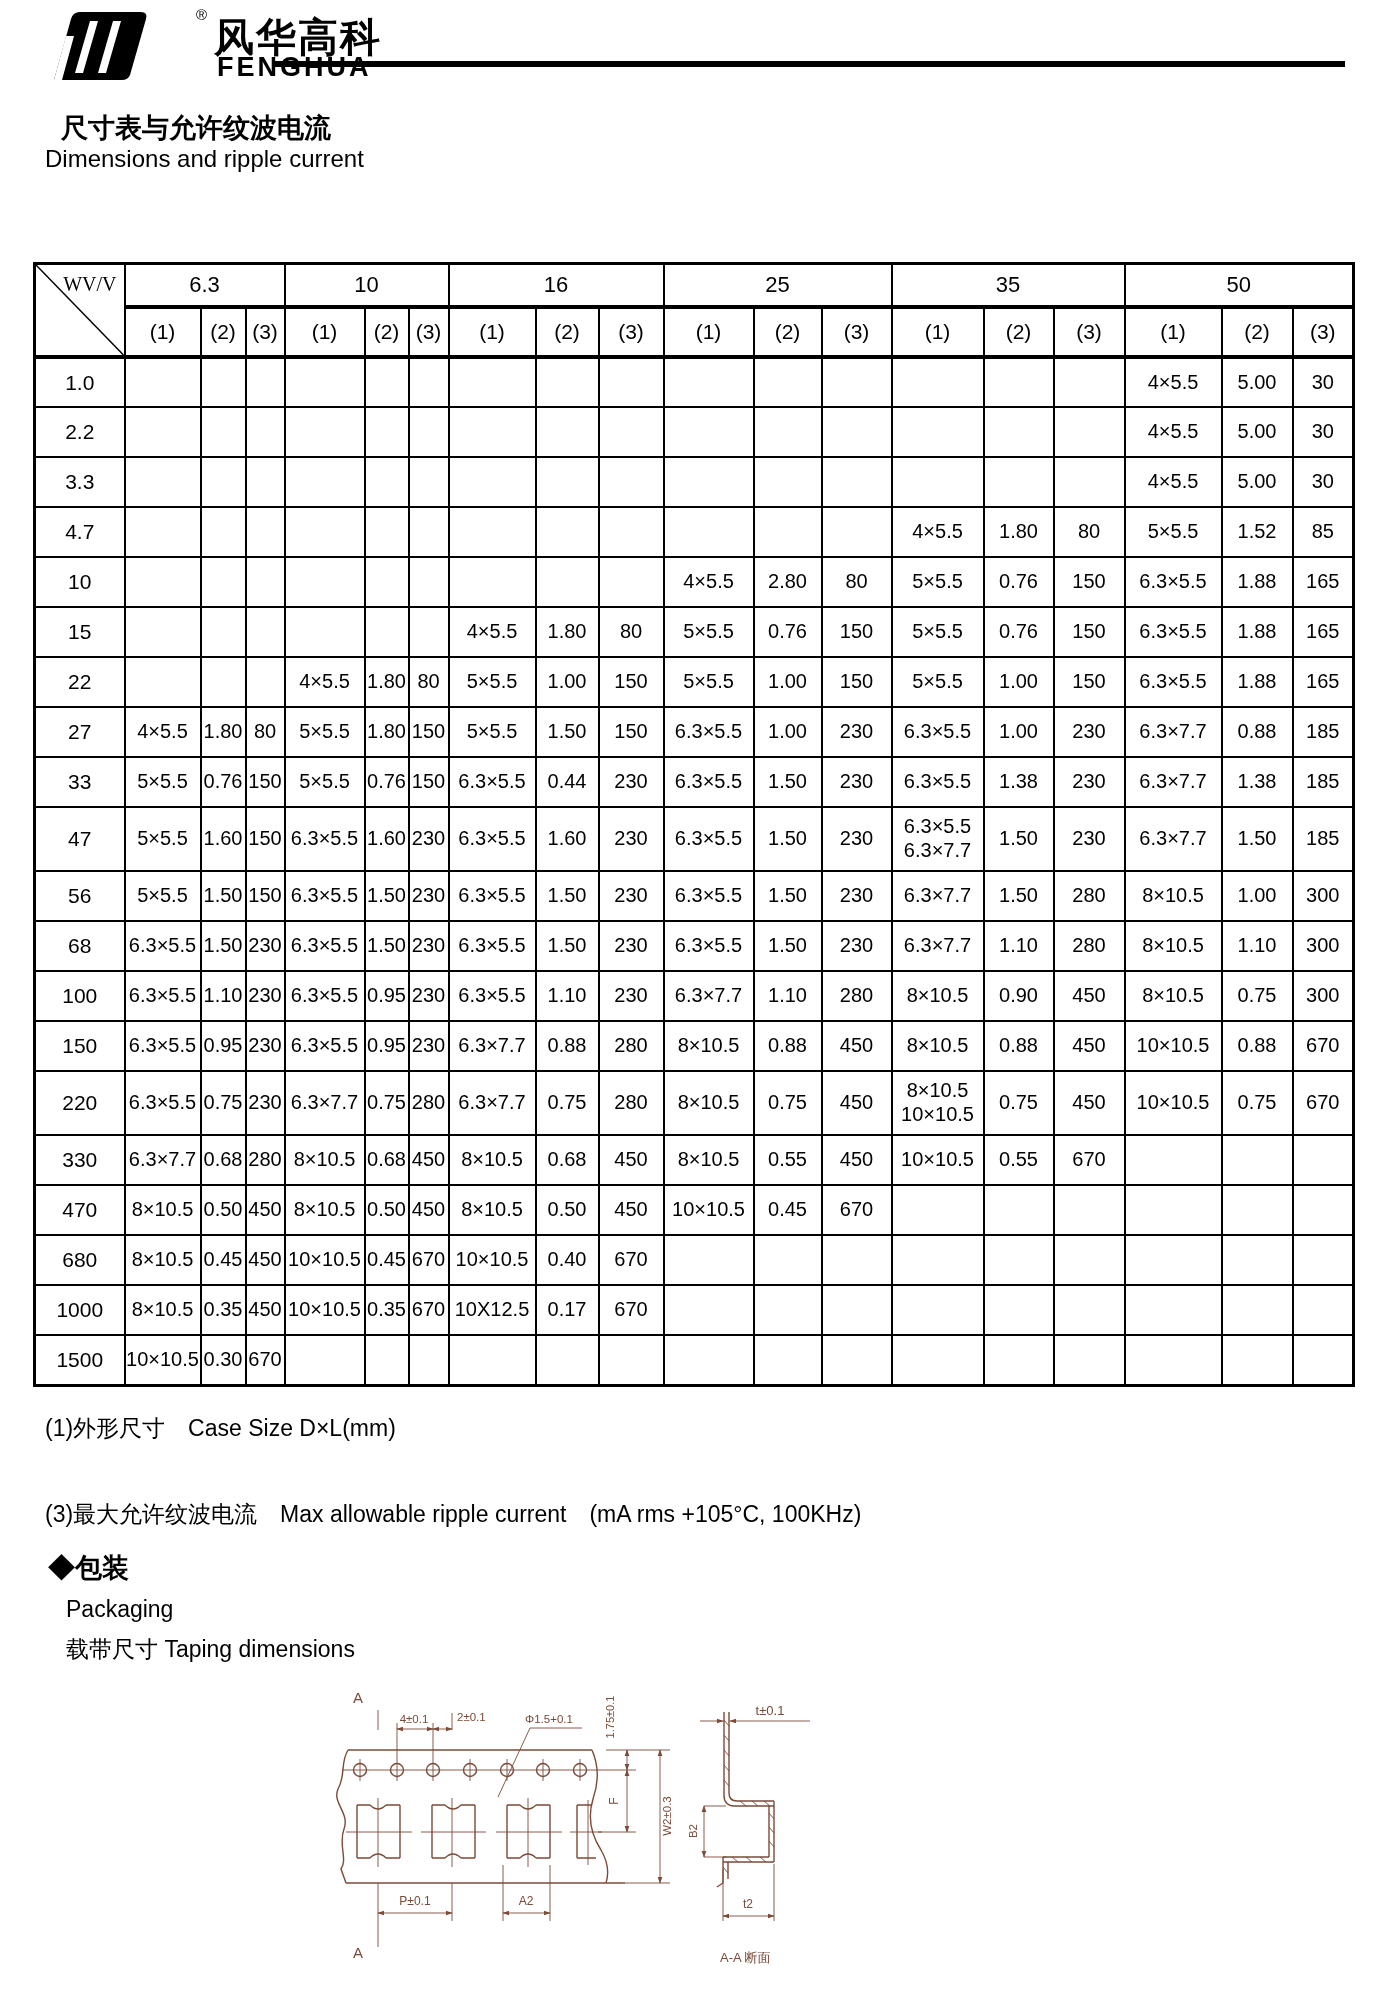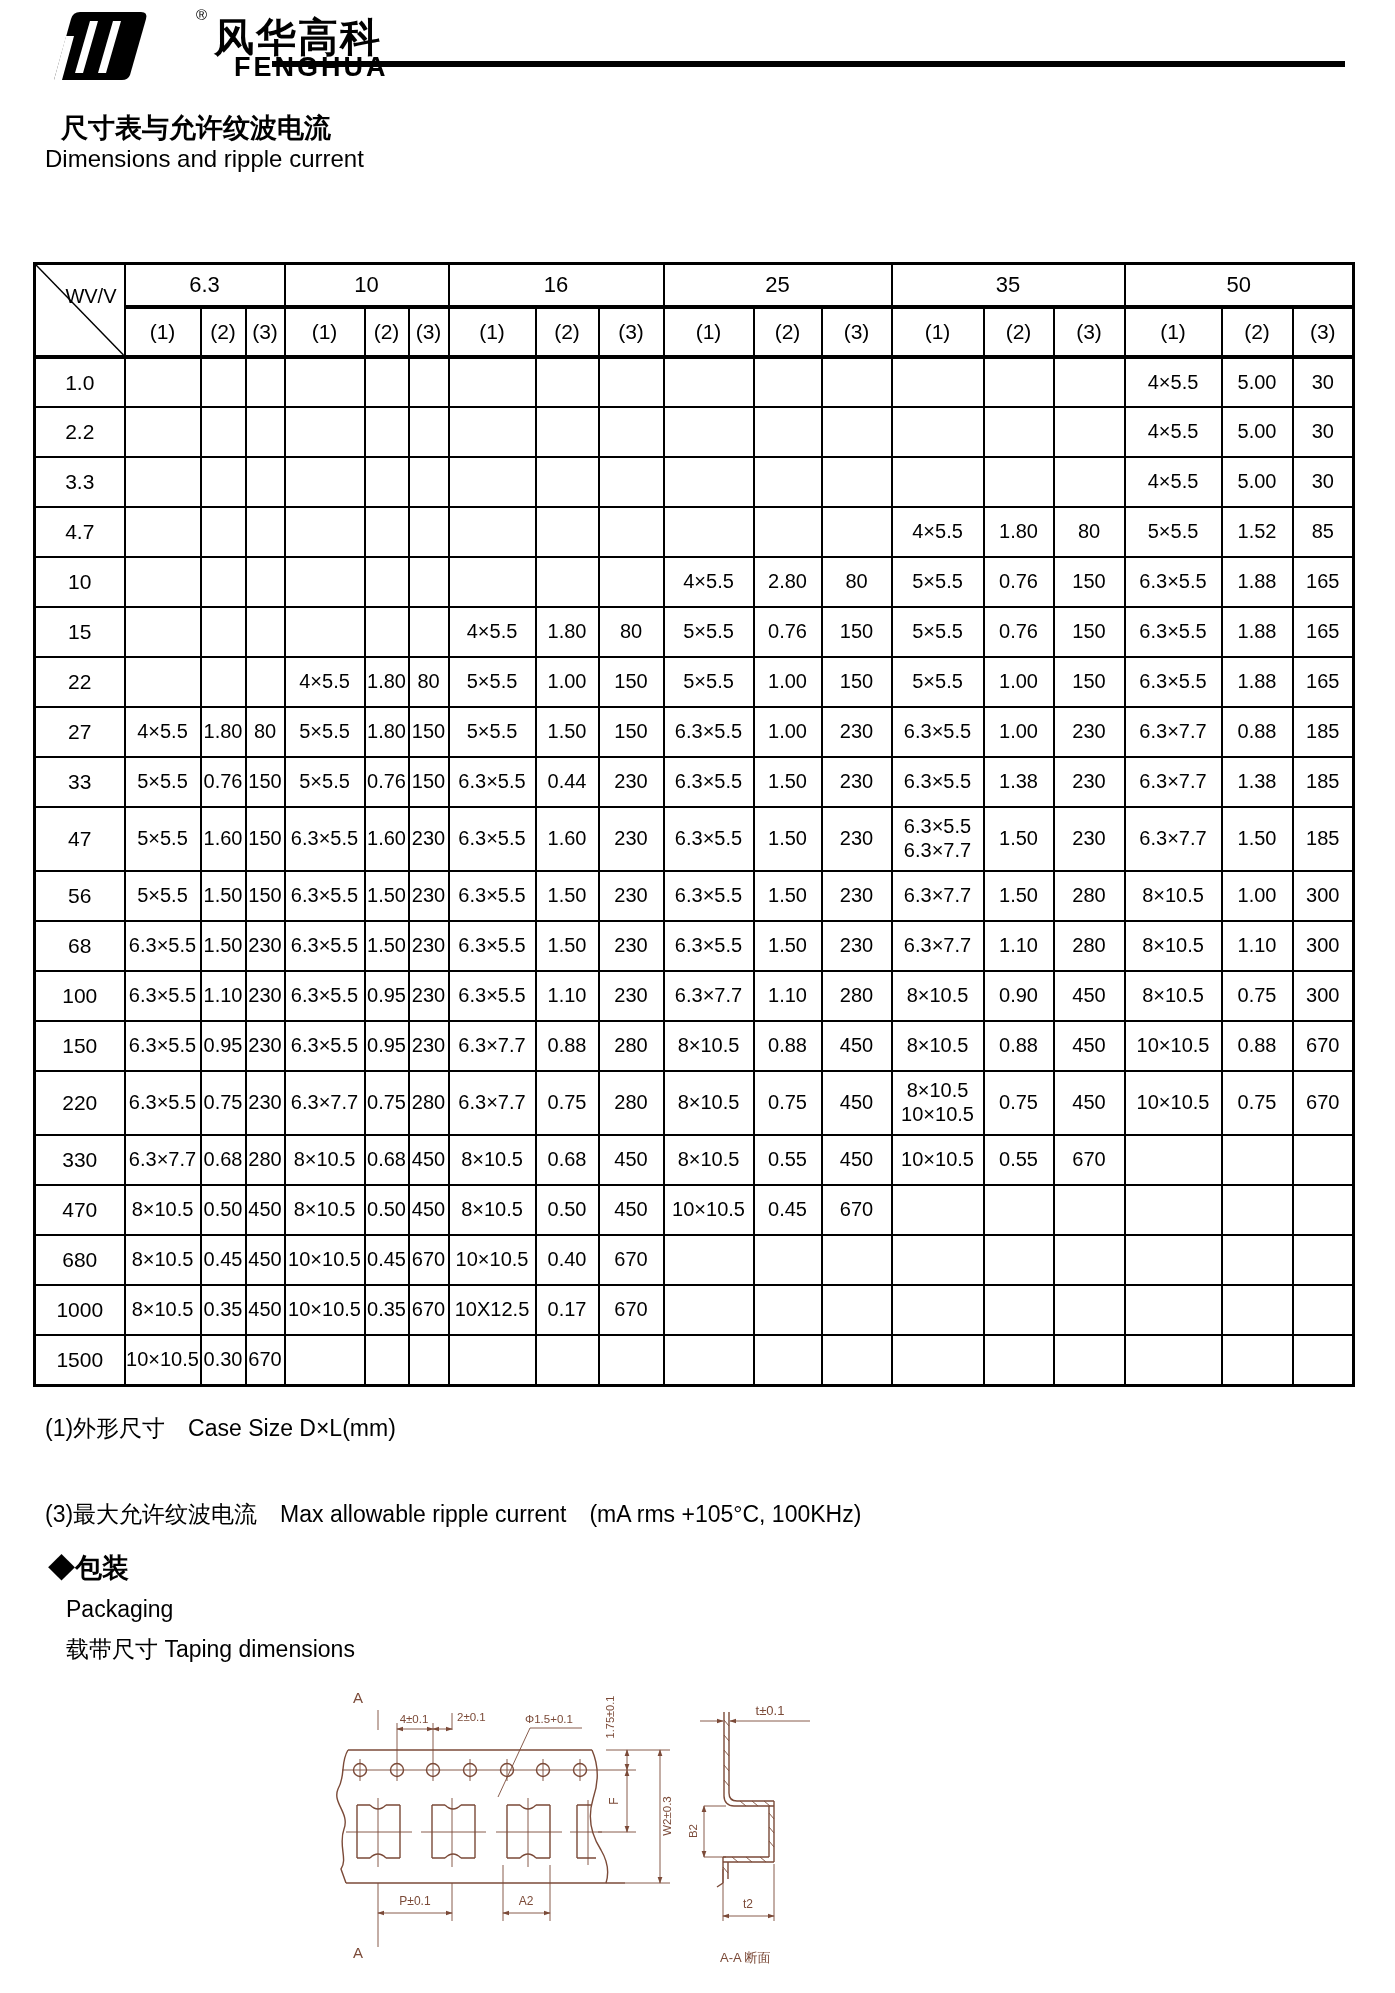--- a/index.html
+++ b/index.html
@@ -2,39 +2,39 @@
 <html><head>
 <meta charset="utf-8">
 <style>
   html,body{margin:0;padding:0;background:#e8e8e8;}
   #page{position:relative;width:1395px;height:1993px;background:#ffffff;
         font-family:"Liberation Sans",sans-serif;color:#000;overflow:hidden;}
   .abs{position:absolute;}
 
   
   .brand-cn{left:214px;top:10px;font-size:40px;font-weight:700;letter-spacing:2px;}
-  .brand-en{left:217px;top:52px;font-size:27px;font-weight:700;letter-spacing:3px;margin-left:17px;}
+  .brand-en{left:217px;top:52px;font-size:27px;font-weight:700;letter-spacing:3px;}
   .reg-mark{left:196px;top:6px;font-size:15px;}
   .main-title{right:50px;top:16px;font-size:30px;font-weight:700;letter-spacing:0.5px;}
   .header-rule{left:272px;top:61px;width:1073px;height:6px;background:#000;}
 
   
   .sec-cn{left:61px;top:110px;font-size:27px;font-weight:700;}
   .sec-en{left:45px;top:145px;font-size:24px;}
 
   
   .dims-table{position:absolute;left:33px;top:262px;border-collapse:collapse;
               table-layout:fixed;width:1319px;background:#fff;border:3px solid #000;}
   .dims-table th,.dims-table td{border:2px solid #000;text-align:center;vertical-align:middle;
               padding:0;font-weight:400;color:#000;overflow:hidden;}
   #group-header-row th{height:40px;font-size:22px;border-bottom:4px solid #000;}
   #sub-header-row th{height:46px;font-size:21px;border-bottom:4px solid #000;}
   .corner-cell{position:relative;border-bottom:4px solid #000 !important;}
   .corner-cell svg{position:absolute;left:0;top:0;width:100%;height:100%;}
-  .corner-label{position:absolute;top:20px;right:7px;font-size:20px;}
+  .corner-label{position:absolute;top:8px;right:7px;font-size:20px;font-family:Liberation Serif, serif;}
   .dims-table tbody tr{height:50px;}
   .dims-table tbody tr.tall{height:64px;}
   .dims-table tbody th{font-size:21px;text-align:center;}
   .dims-table tbody td{font-size:20px;white-space:pre-line;line-height:1.18;}
 
   
   .note{left:45px;font-size:23px;}
   .note1{top:1413px;} .note2{top:1457px;} .note3{top:1499px;}
 
   

